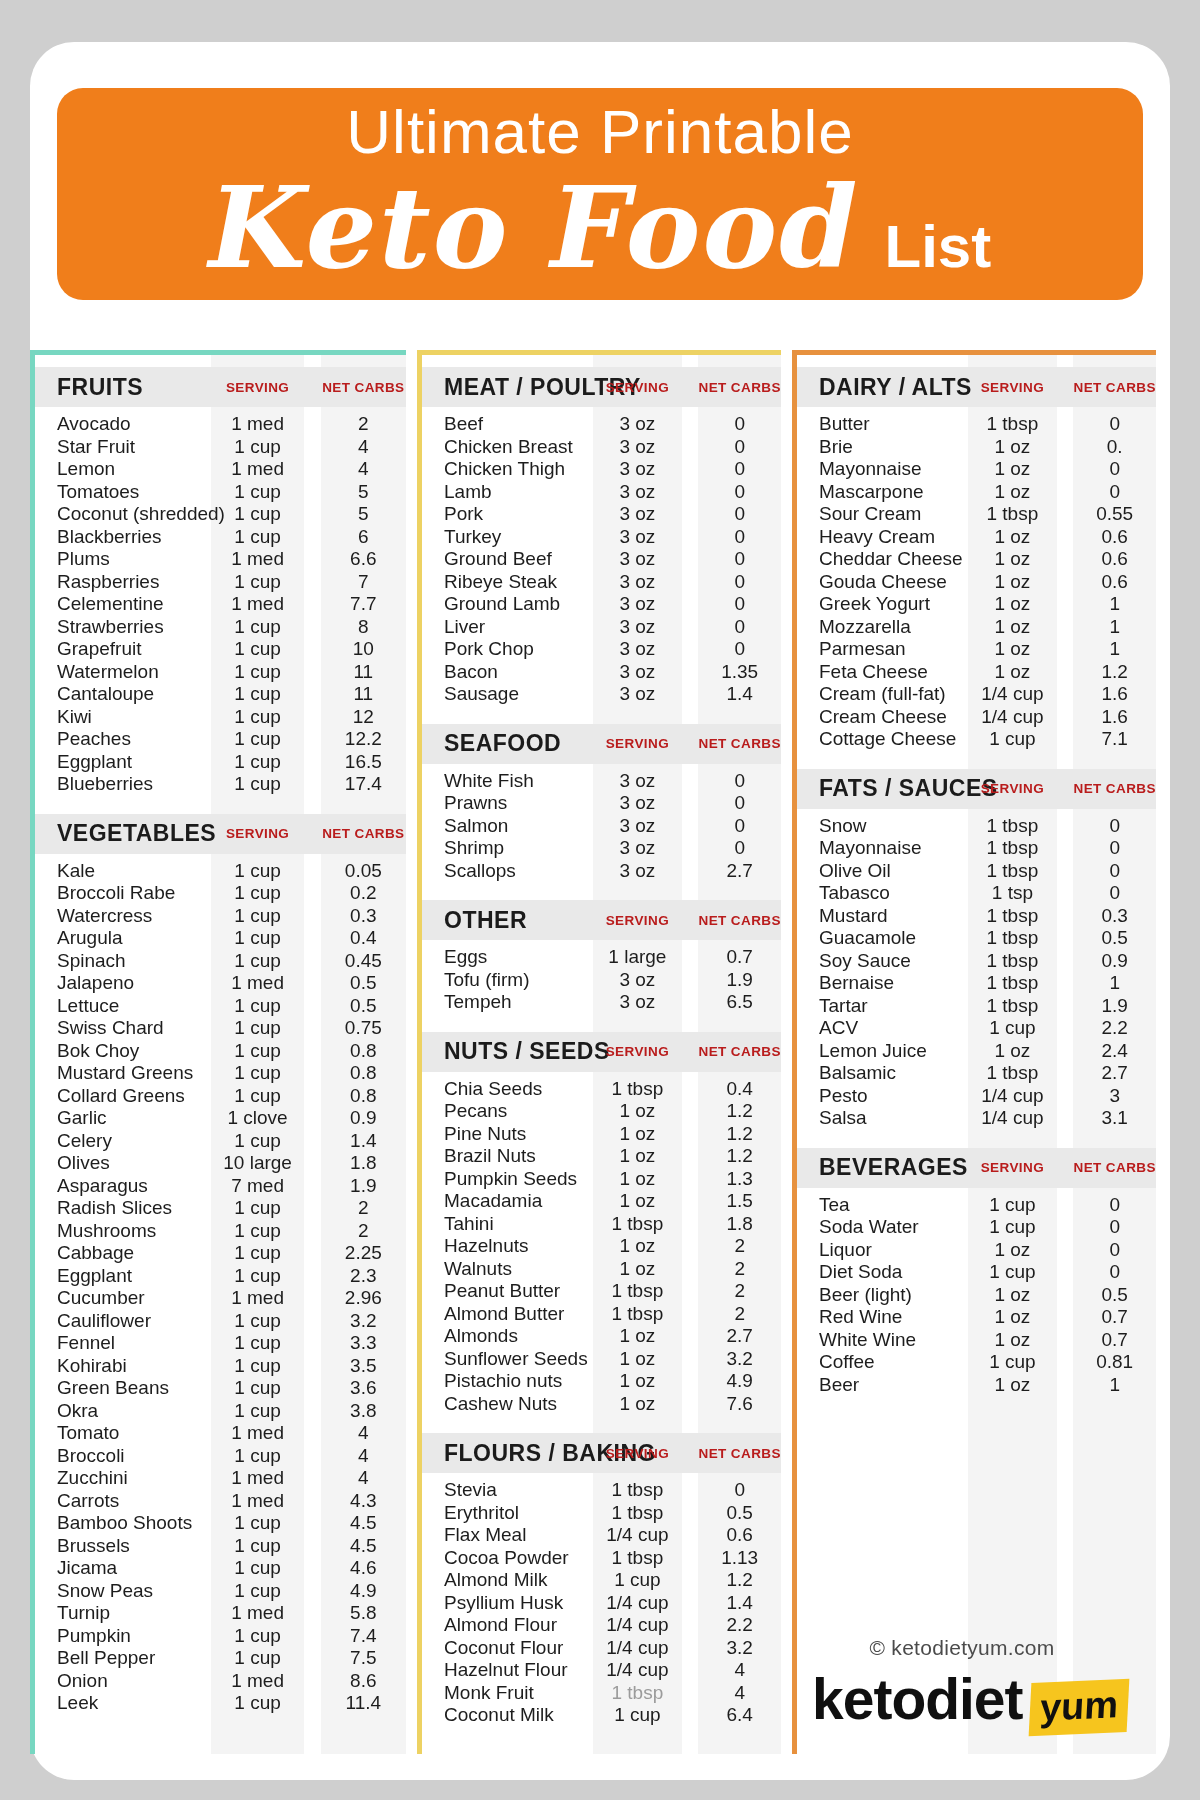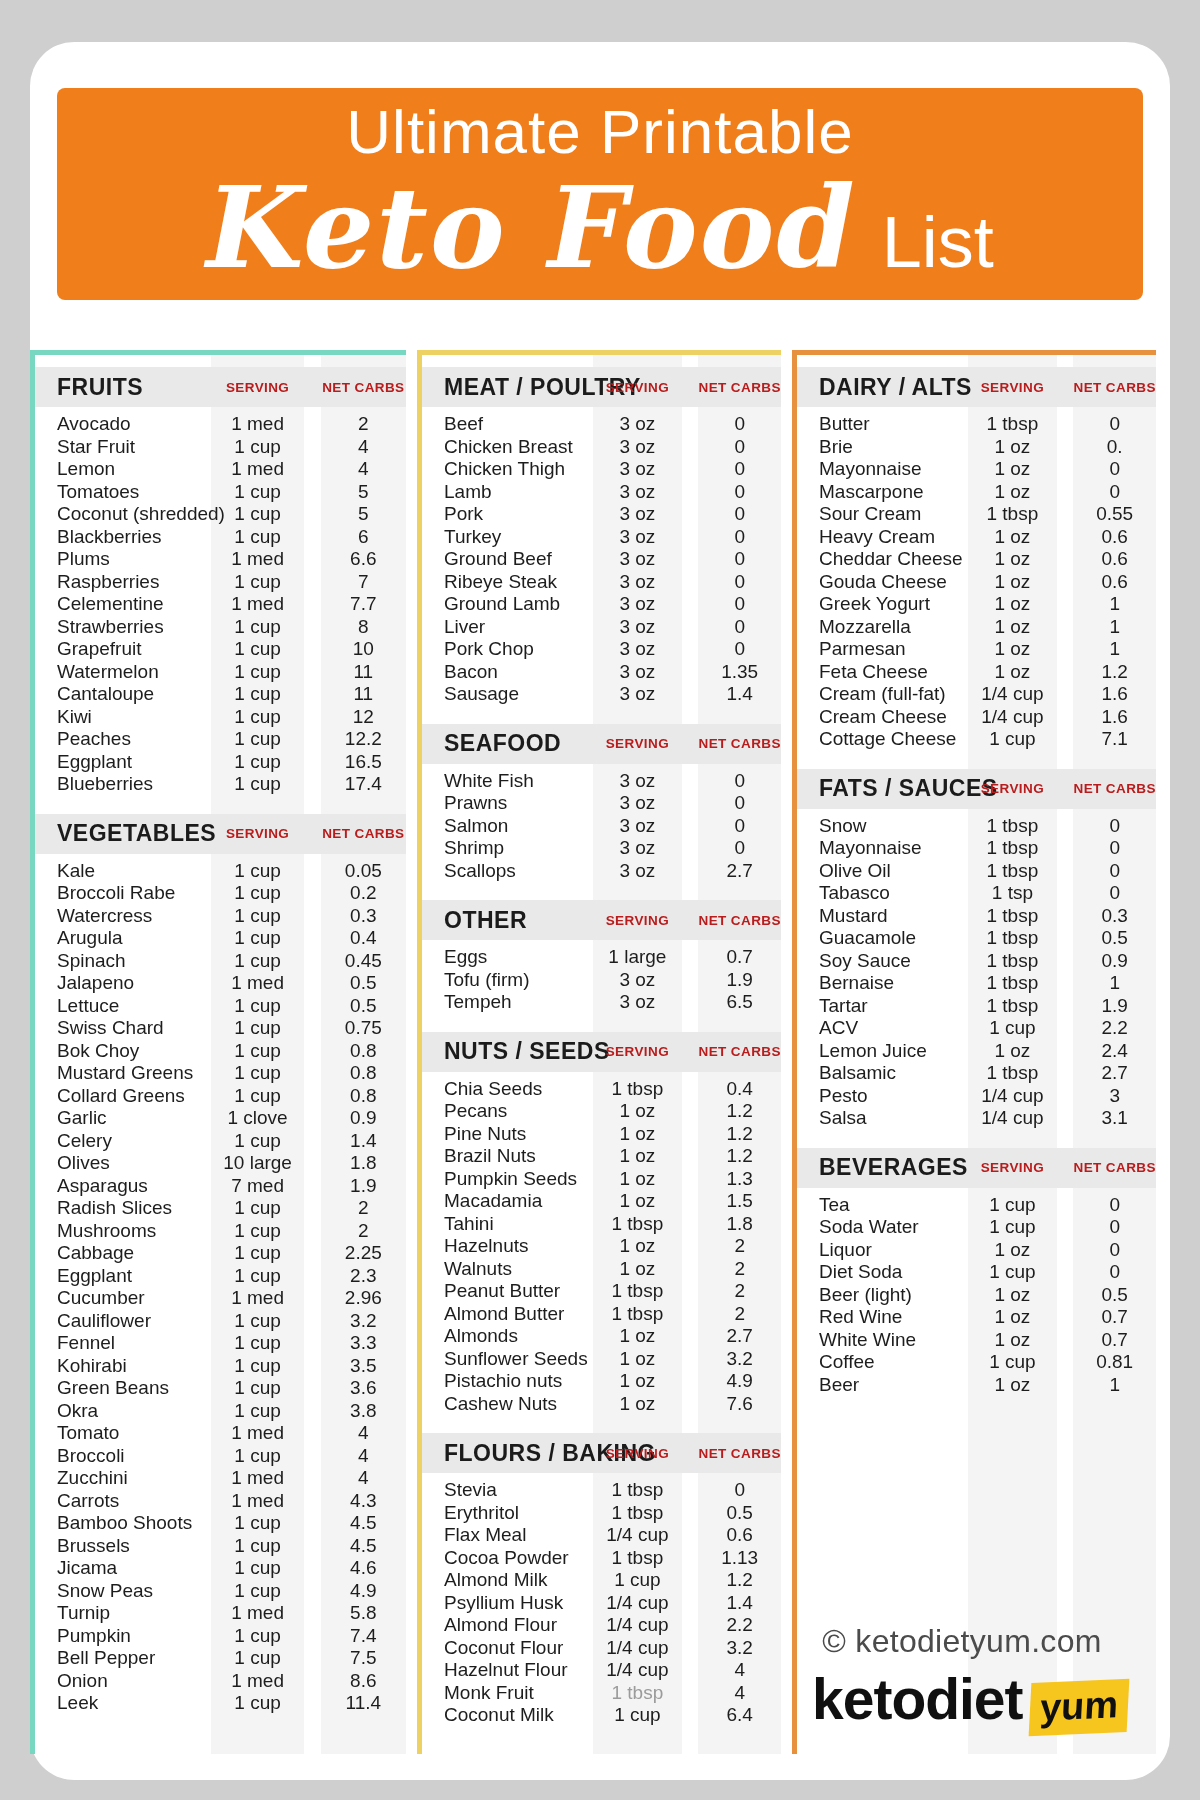--- a/index.html
+++ b/index.html
@@ -11,31 +11,31 @@
     overflow:hidden;
   }
   .card {
     position:absolute; left:30px; right:30px; top:42px; bottom:20px;
     background:#ffffff; border-radius:44px;
     display:flex; flex-direction:column;
   }
   
   .hero {
     margin:46px 27px 0 27px; height:212px;
-    background:#f07e1b; border-radius:8px;
+    background:#f07e1b; border-radius:26px;
     display:flex; flex-direction:column; align-items:center; justify-content:center;
     color:#ffffff;
   }
   .hero-line1 { font-size:62px; font-weight:500; letter-spacing:1px; line-height:1; }
   .hero-line2 { display:flex; align-items:baseline; gap:25px; margin-top:6px; }
   .hero-script {
     font-family:"DejaVu Serif", serif; font-style:italic; font-weight:bold;
     font-size:112px; line-height:1.05; letter-spacing:2px;
   }
-  .hero-suffix { font-size:72px; font-weight:400; line-height:1; }
+  .hero-suffix { font-size:60px; font-weight:700; line-height:1; }
   
   .columns {
     flex:1; display:flex; gap:11px;
     margin-top:50px; padding:0 14px 26px 0;
   }
   .panel {
     position:relative; background:#ffffff;
     border-top:5px solid var(--accent); border-left:5px solid var(--accent);
   }
   .panel.p-left  { width:376px; }
@@ -68,21 +68,21 @@
     font-size:19px; font-weight:500; color:#1d1d1d;
   }
   .cell-name { padding-left:22px; white-space:nowrap; }
   .cell-serving, .cell-net { text-align:center; white-space:nowrap; }
   .cell-serving.muted { color:#9b9b9b; }
   
   .footer {
     position:absolute; right:58px; bottom:46px; width:300px;
     text-align:center; z-index:2;
   }
-  .copyright { font-size:32px; color:#4b4b4b; letter-spacing:0.3px; }
+  .copyright { font-size:21px; color:#4b4b4b; letter-spacing:0.3px; }
   .logo { margin-top:6px; white-space:nowrap; }
   .logo-black { font-size:57px; font-weight:800; color:#101010; letter-spacing:-1px; }
   .logo-yum {
     display:inline-block; background:#f6c51e; color:#101010;
     font-size:38px; font-weight:800; line-height:1;
     padding:6px 10px 9px 10px; margin-left:7px;
     transform:skewY(-2.5deg) skewX(-3deg);
   }
 </style>
 </head>

